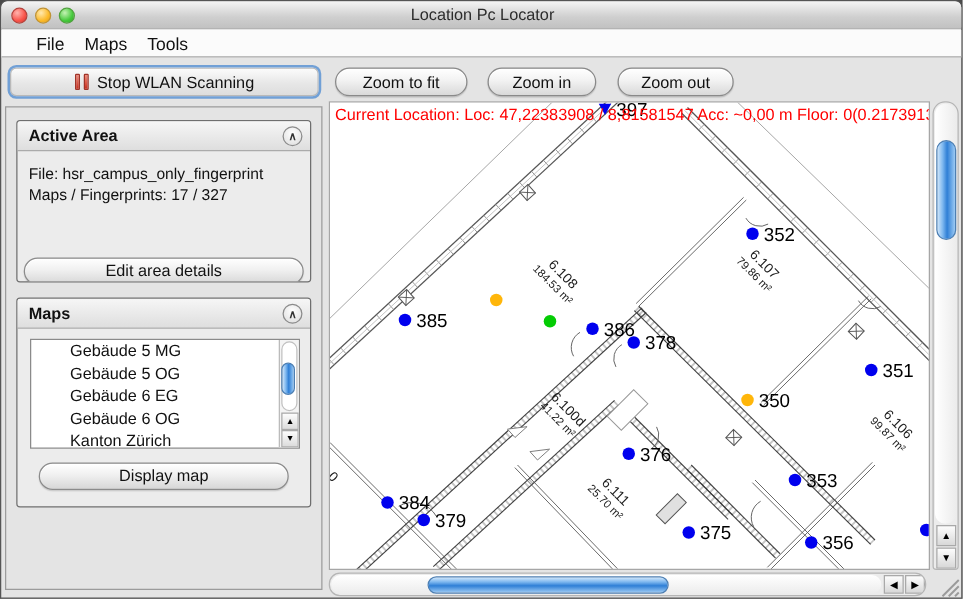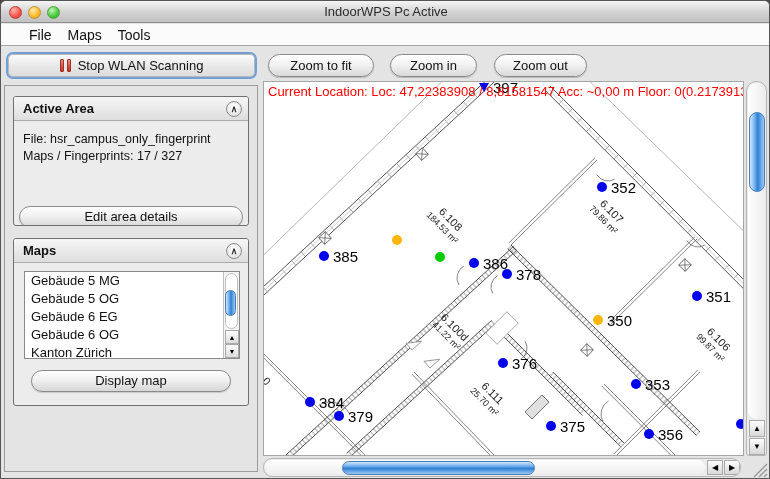--- a/index.html
+++ b/index.html
@@ -69,21 +69,21 @@
   #aa-file { margin-top:11px; }
   #aa-name { margin-top:13px; }
   #aa-maps { margin-top:3px; }
   .panel-btn { position:absolute; height:22px; border:1px solid #8b8b8b; border-radius:11px;
     background:linear-gradient(#ffffff,#f0f0f0 45%,#d7d7d7);
     box-shadow:0 1px 1px rgba(0,0,0,.15), inset 0 1px 0 #fff;
     font-size:13px; color:#111; text-align:center; line-height:20px; cursor:default; }
   #edit-area-btn   { left:5px; top:74px; width:224px; }
   #display-map-btn { left:17px; top:107px; width:200px; }
   #maps-list { position:absolute; left:10px; top:8px; width:216px; height:88px;
-    background:#fff; border:1px solid #8a8a8a; overflow:hidden; }
+    background:#fff; border:1px solid #8a8a8a; overflow:hidden;padding-left:25px; }
   .list-item { font-size:13px; color:#111; line-height:18px; padding-left:6px;
     white-space:nowrap; cursor:default; }
   
   #list-vsb { position:absolute; right:0; top:0; width:16px; height:86px;
     background:#f4f4f4; border-left:1px solid #bbb; }
   #list-vsb .sb-track { position:absolute; left:1px; top:1px; width:13px; height:56px;
     background:#fff; border:1px solid #c0c0c0; border-radius:7px; }
   #list-vsb .sb-thumb { position:absolute; left:1px; top:18px; width:11px; height:26px;
     border-radius:6px; border:1px solid #4d7fb3;
     background:linear-gradient(to right,#cfe6fb,#7db7ef 30%,#2f7fd6 55%,#9ccaf4); }
@@ -129,21 +129,21 @@
 </style>
 </head>
 <body>
 
 <div id="window">
 
   <div id="titlebar">
     <span class="tl" id="tl-close"></span>
     <span class="tl" id="tl-min"></span>
     <span class="tl" id="tl-zoom"></span>
-    <div id="title">IndoorWPS Pc Active</div>
+    <div id="title">Location Pc Locator</div>
   </div>
 
   <div id="menubar">
       <span class="menu-item">File</span>
       <span class="menu-item">Maps</span>
       <span class="menu-item">Tools</span>
     </div>
 
   <div id="stop-btn">
     <span class="pause-icon">

